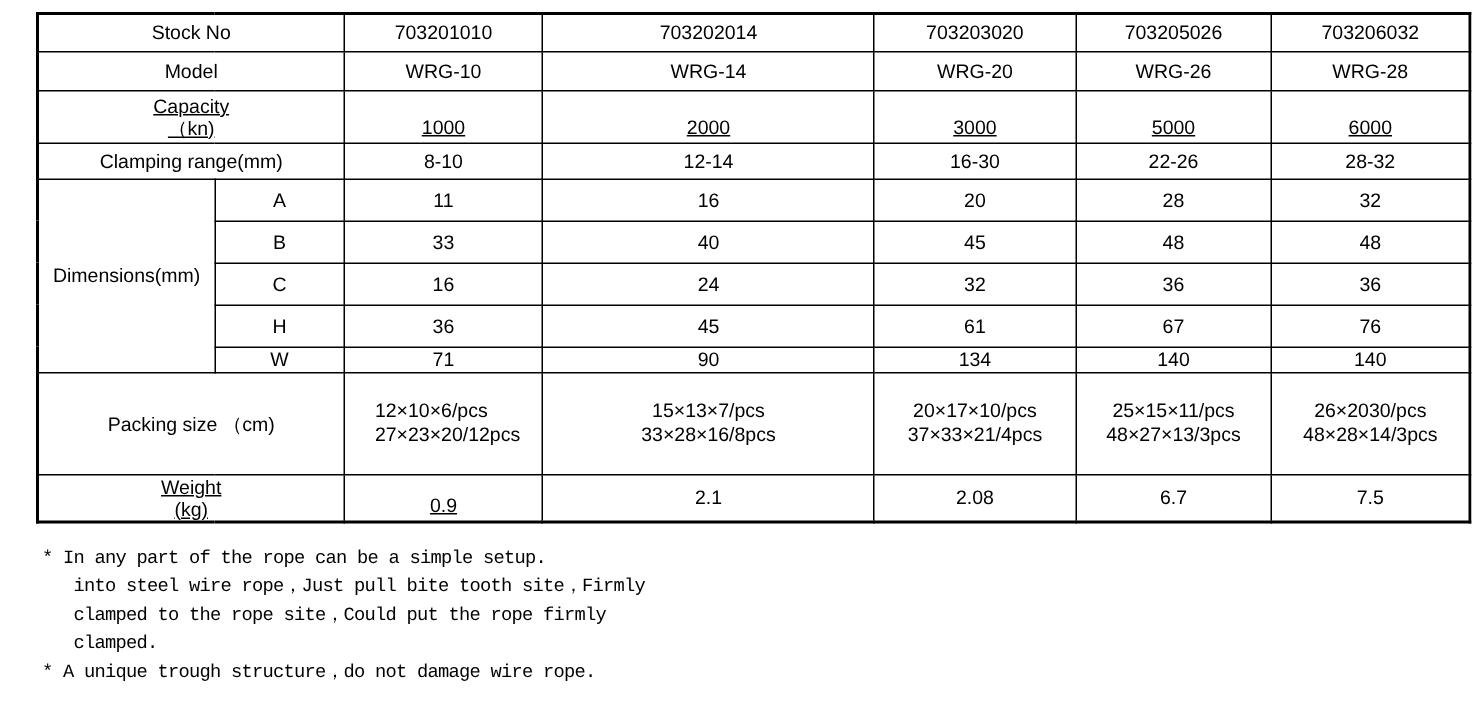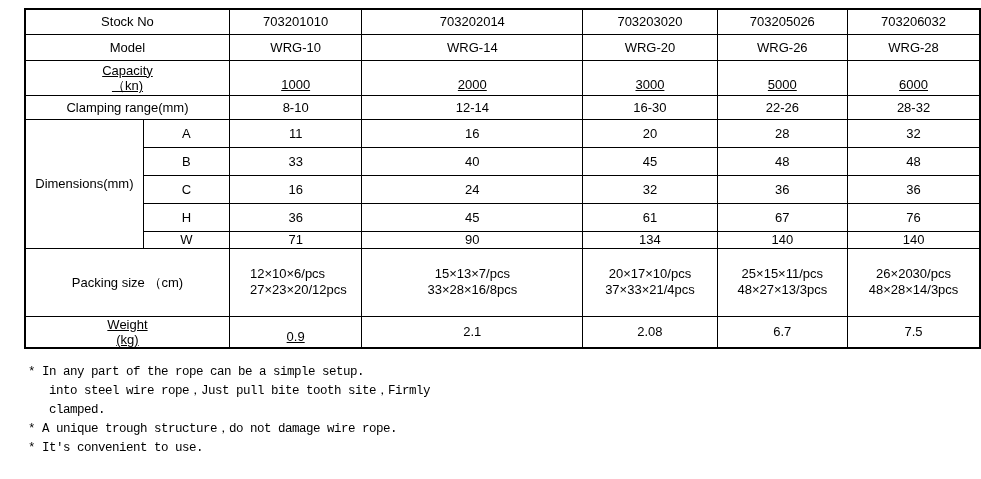--- a/index.html
+++ b/index.html
@@ -180,16 +180,16 @@
     <td>2.08</td>
     <td>6.7</td>
     <td>7.5</td>
   </tr>
 </tbody>
   </table>
 
 <div class="footnotes">
   <div class="footnote-line">* In any part of the rope can be a simple setup.</div>
   <div class="footnote-line">   into steel wire rope，Just pull bite tooth site，Firmly</div>
+  <div class="footnote-line">   clamped to the rope site，Could put the rope firmly</div>
   <div class="footnote-line">   clamped.</div>
   <div class="footnote-line">* A unique trough structure，do not damage wire rope.</div>
-  <div class="footnote-line">* It's convenient to use.</div>
 </div>
 
 </body></html>

